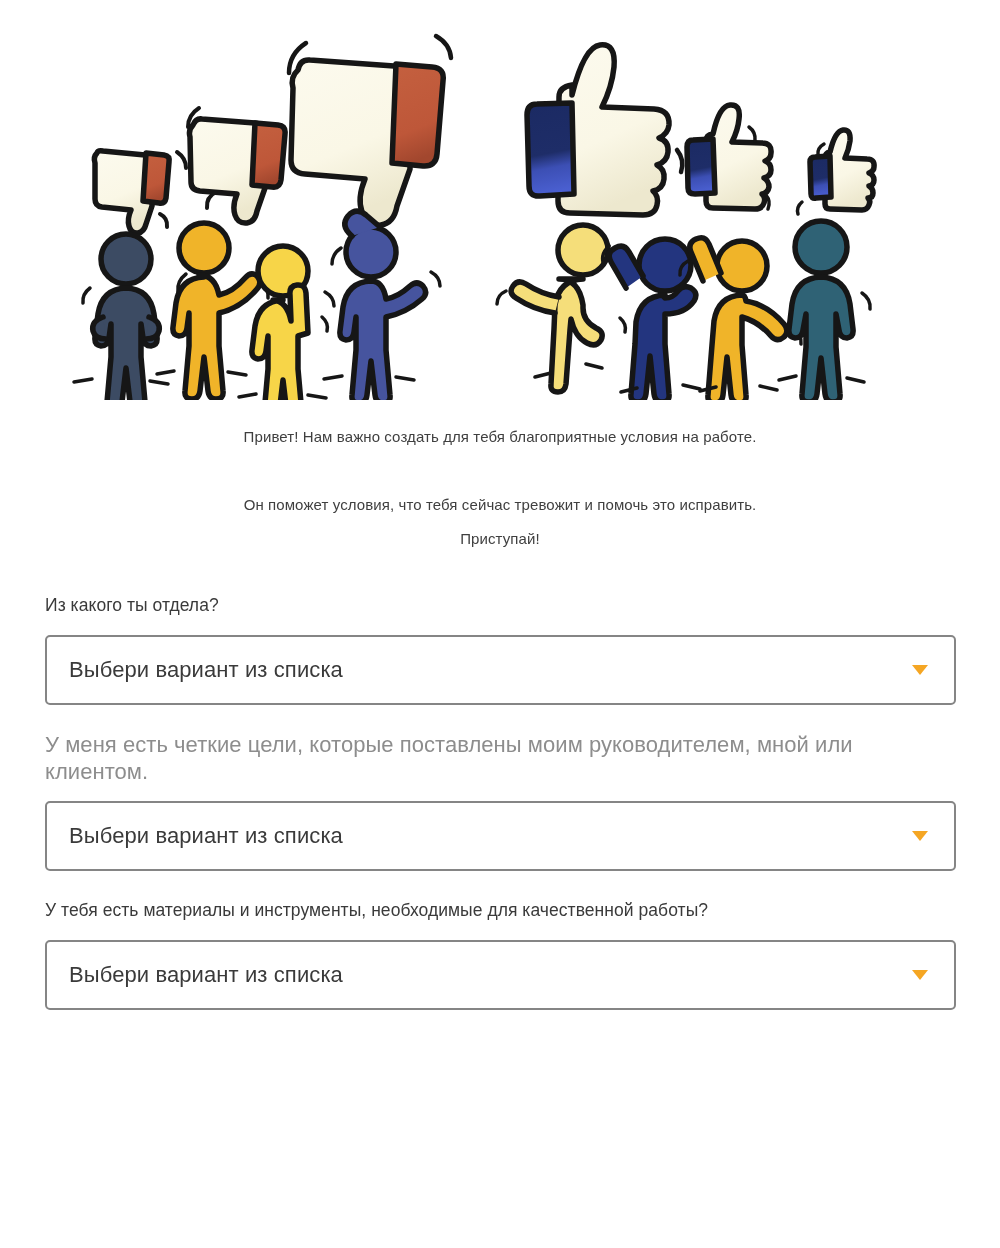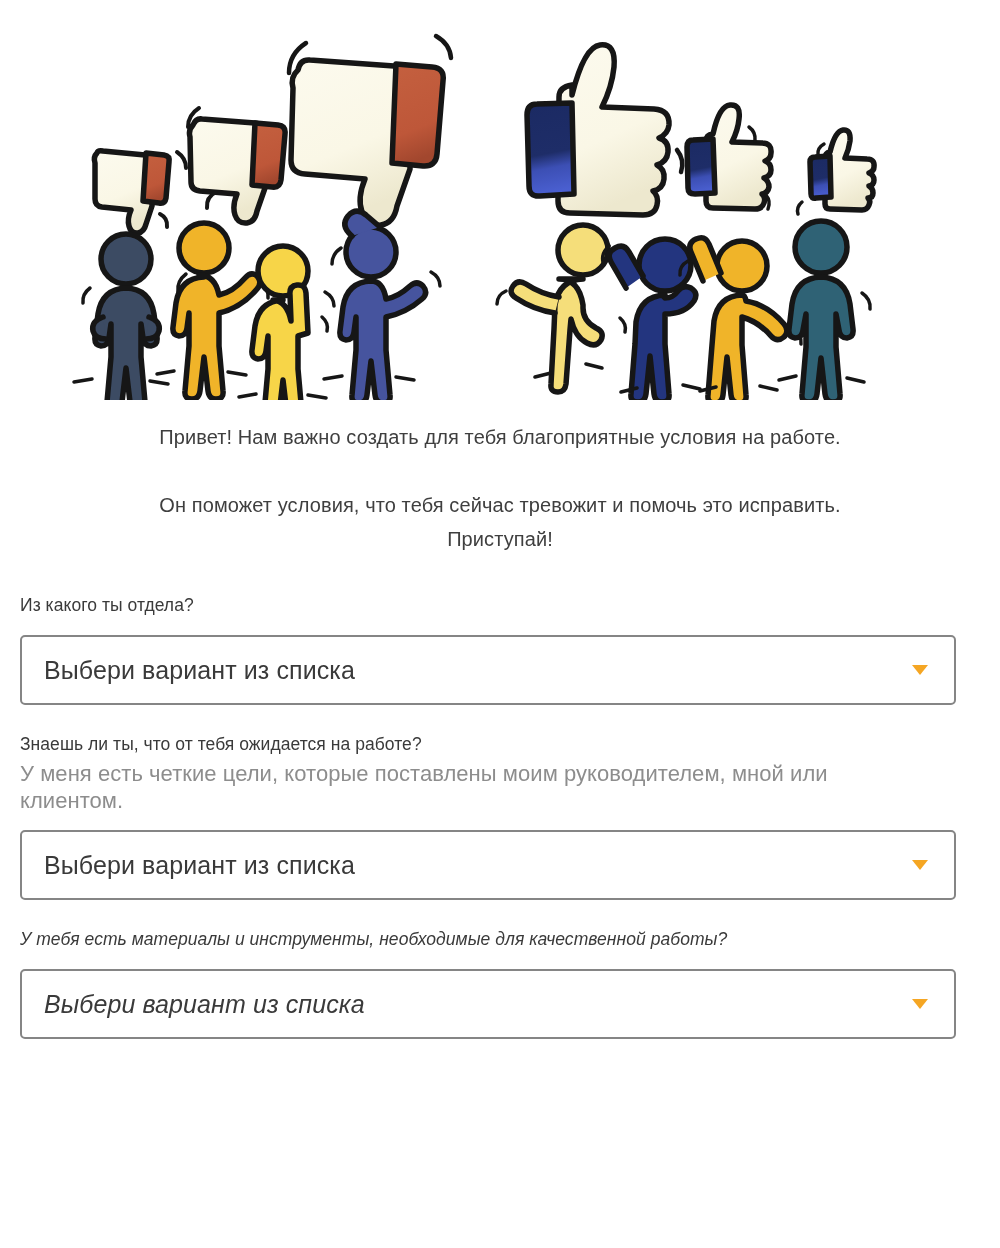--- a/index.html
+++ b/index.html
@@ -31,36 +31,35 @@
     display: block;
     width: 1000px;
     height: 400px;
   }
 
   
   .intro {
     margin: 0;
     padding: 20px 42px 0 42px;
     text-align: center;
-    font-size: 20px;
+    font-size: 15px;
     line-height: 34px;
     color: #3f3f3f;
     letter-spacing: 0.1px;
   }
 
   
   .form {
-    padding: 36px 44px 40px 20px;
+    padding: 36px 44px 40px 45px;
   }
   .field {
     margin-bottom: 26px;
   }
   .field:last-child {
     margin-bottom: 9px;
-    font-style: italic;
   }
   .q-title {
     font-size: 17.5px;
     line-height: 27px;
     color: #3a3a3a;
     margin: 0 0 2px 0;
     letter-spacing: 0.05px;
   }
   .q-help {
     font-size: 22px;
@@ -77,21 +76,21 @@
     border: 2px solid #858585;
     border-radius: 5px;
     background: #ffffff;
     box-sizing: border-box;
     display: flex;
     align-items: center;
     cursor: pointer;
   }
   .select-value {
     padding-left: 22px;
-    font-size: 25px;
+    font-size: 22px;
     color: #3a3a3a;
     letter-spacing: 0.1px;
   }
   .select-caret {
     position: absolute;
     right: 26px;
     top: 50%;
     margin-top: -5px;
     width: 0;
     height: 0;
@@ -259,21 +258,20 @@
 
     <div class="field">
       <div class="q-title">Из какого ты отдела?</div>
       <div class="select-wrap">
         <span class="select-value">Выбери вариант из списка</span>
         <span class="select-caret"></span>
       </div>
     </div>
 
     <div class="field">
-      <div class="q-title">Знаешь ли ты, что от тебя ожидается на работе?</div>
       <div class="q-help">У меня есть четкие цели, которые поставлены моим руководителем, мной или клиентом.</div>
       <div class="select-wrap">
         <span class="select-value">Выбери вариант из списка</span>
         <span class="select-caret"></span>
       </div>
     </div>
 
     <div class="field">
       <div class="q-title">У тебя есть материалы и инструменты, необходимые для качественной работы?</div>
       <div class="select-wrap">

